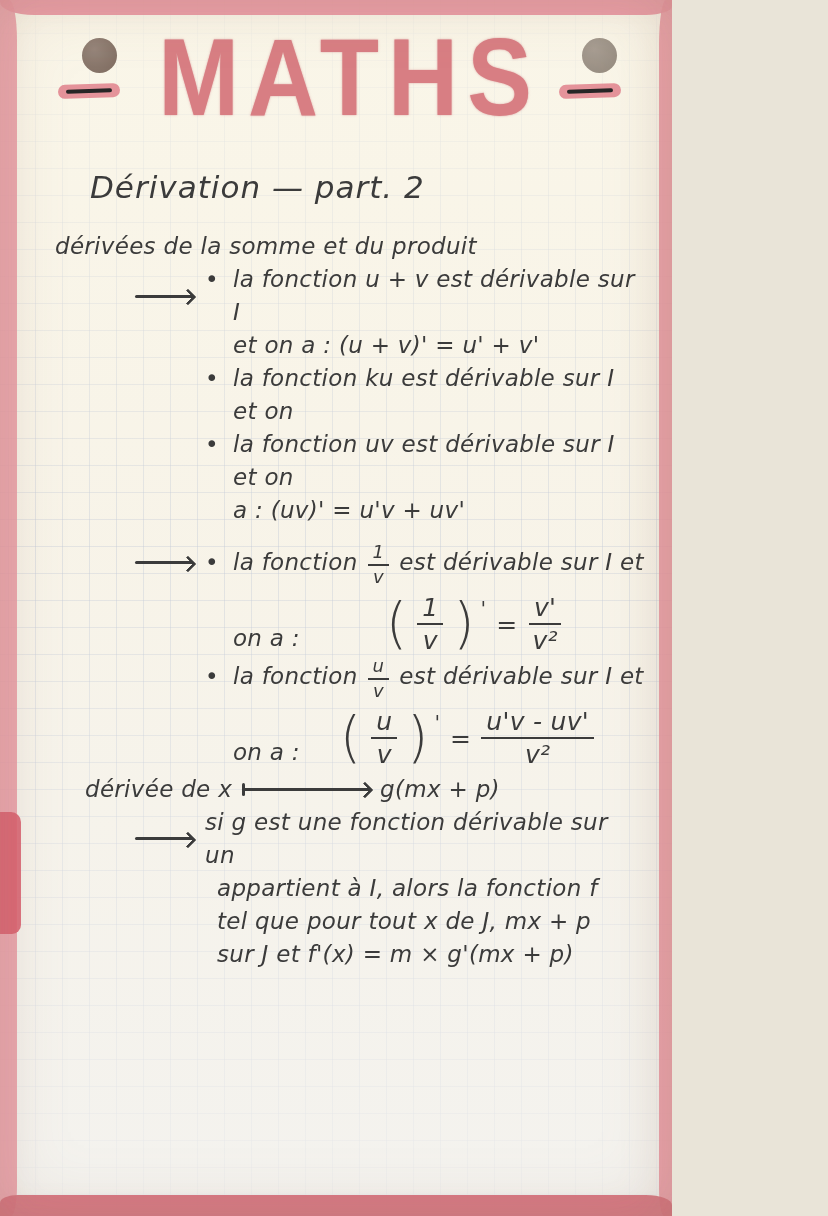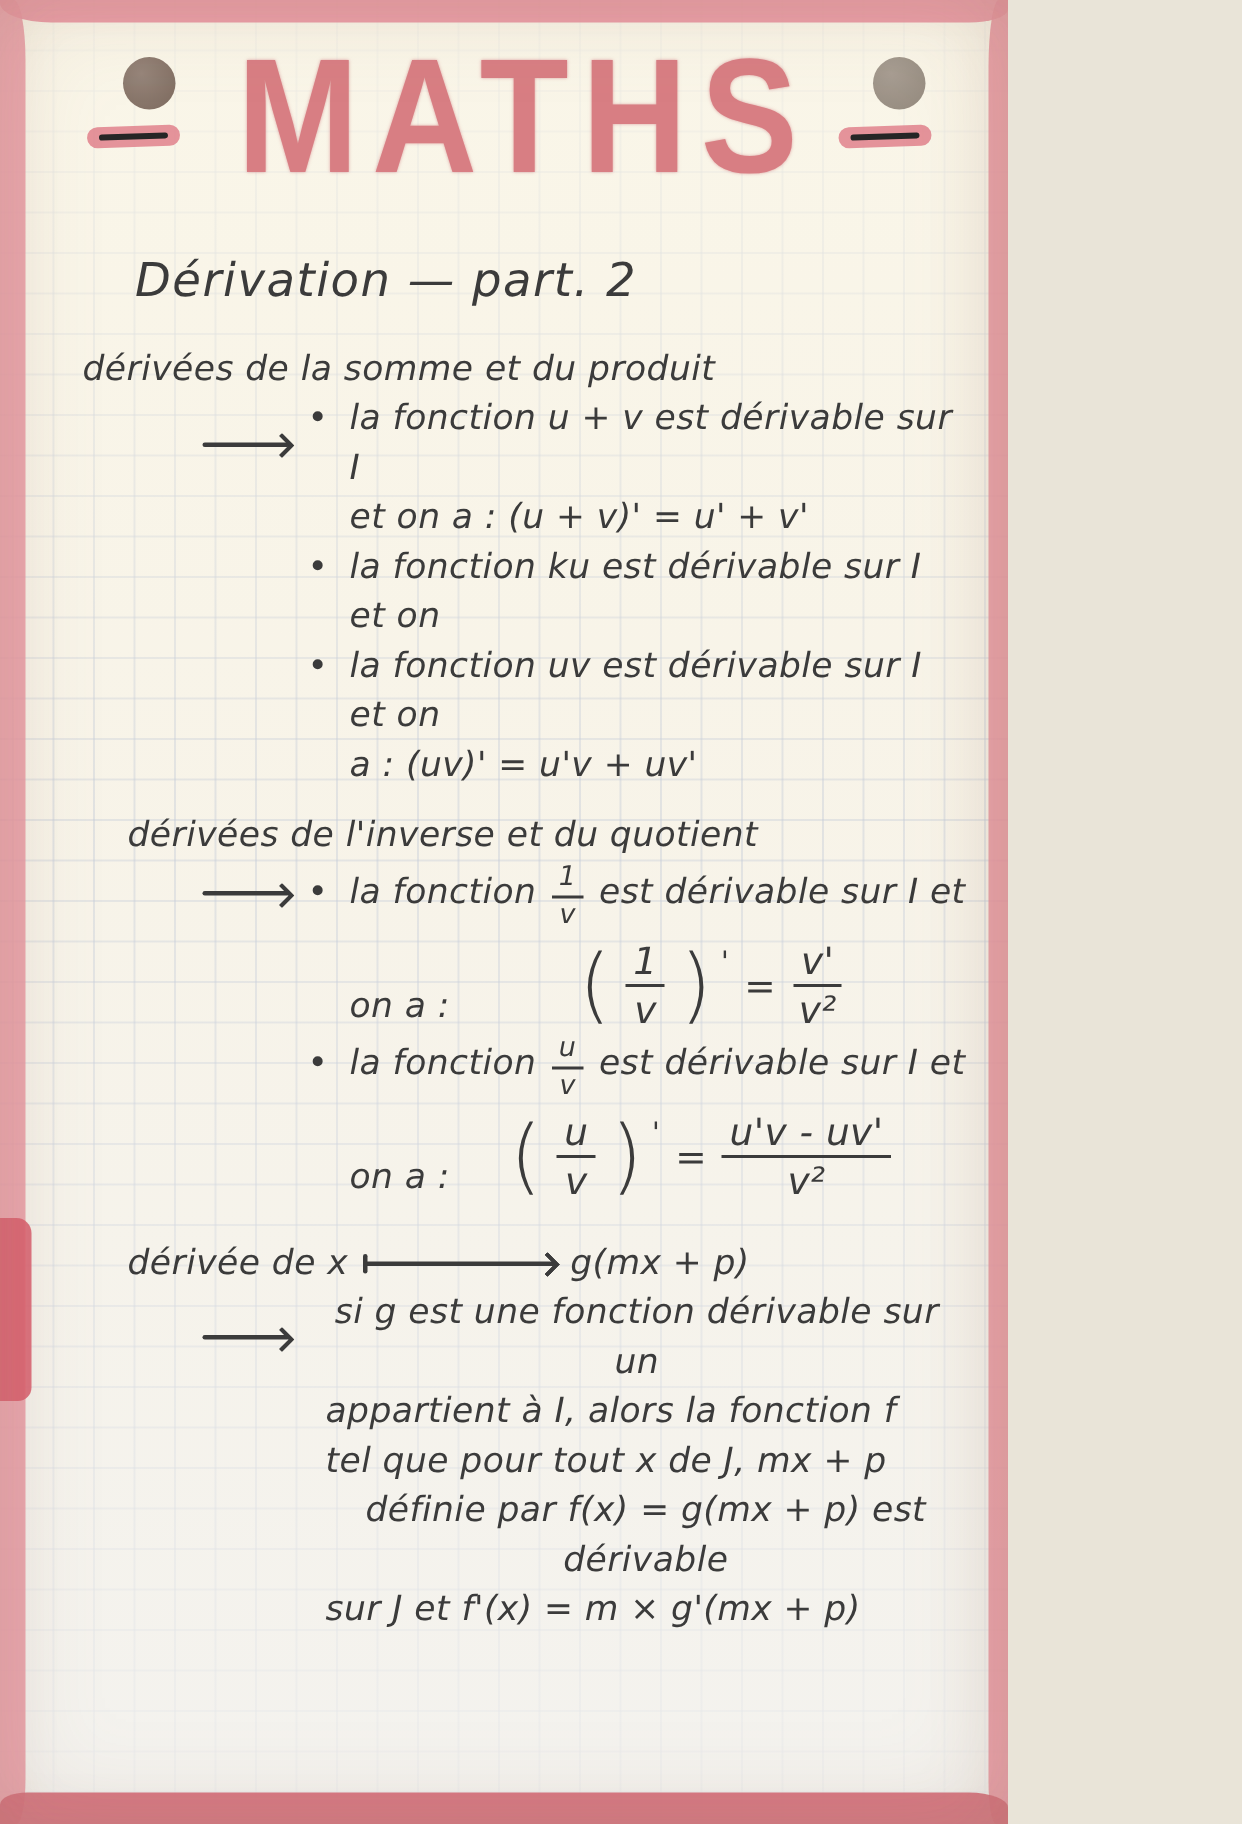--- a/index.html
+++ b/index.html
@@ -48,21 +48,21 @@
   .title{margin:0 6px;font-family:"Liberation Sans",sans-serif;font-weight:bold;
     font-size:97px;line-height:1.04;letter-spacing:9px;color:var(--title-red);
     transform:scaleY(1.12);transform-origin:top;
     text-shadow:0 0 2px rgba(197,88,99,.55);}
   
   .hand{font-style:italic;font-size:23px;line-height:33px;letter-spacing:.3px;color:var(--ink);}
   .subtitle{font-size:31px;line-height:38px;margin:24px 0 0 35px;letter-spacing:1px;font-style:italic;}
   .sec-heading{margin-top:0;}
   .sec{margin-top:24px;}
   .sec2{margin-top:14px;}
-  .sec3{margin-top:24px;}
+  .sec3{margin-top:4px;}
   .sec2 > .sec-heading, .sec3 > .sec-heading{margin-left:30px;}
   .line{display:flex;align-items:baseline;}
   .slot-arrow{width:150px;display:flex;justify-content:flex-end;align-items:center;padding-right:12px;flex:none;align-self:center;}
   .slot-bullet{width:28px;flex:none;text-align:left;}
   .indent{margin-left:178px;}
   .indent3{margin-left:162px;}
   .txt{display:inline-flex;align-items:center;gap:8px;flex-wrap:nowrap;}
   
   .cssarrow{position:relative;display:inline-block;width:58px;height:3px;background:var(--ink);border-radius:2px;}
   .cssarrow::after{content:"";position:absolute;right:-1px;top:-3.5px;width:9px;height:9px;
@@ -75,21 +75,21 @@
   .frac .den{padding:2px 5px 0;white-space:nowrap;}
   .frac.sm{font-size:18px;line-height:1.05;margin:0 2px;transform:translateY(2px);}
   .formula{display:inline-flex;align-items:center;gap:10px;font-size:25px;}
   .paren{font-size:215%;font-weight:200;line-height:.78;font-style:normal;transform:scaleY(1.02);}
   .prime{font-size:75%;align-self:flex-start;margin:-2px 0 0 -4px;}
   .frow{margin-top:2px;min-height:68px;align-items:flex-end;}
   .frow .lead{flex:none;}
   .f1{margin-left:86px;}
   .f2{margin-left:40px;}
   .h3row{display:flex;align-items:center;}
-  .para .line{align-items:baseline;text-align:center;}
+  .para .line{align-items:baseline;}
 </style>
 </head>
 <body>
 
 <div class="page">
   <div class="tape tape-top"></div>
   <div class="tape tape-left"></div>
   <div class="tape tape-left-dark"></div>
   <div class="tape tape-right"></div>
   <div class="tape tape-bottom"></div>
@@ -145,21 +145,20 @@
           </span>
       </div>
       <div class="line indent">
         <span class="txt">
             <span>a : (uv)' = u'v + uv'</span>
           </span>
       </div>
     </section>
 
     <section class="sec sec2 hand">
-      <div class="sec-heading">dérivées de l'inverse et du quotient</div>
       <div class="line">
         <span class="slot-arrow">
             <span class="cssarrow"></span>
           </span>
         <span class="slot-bullet">•</span>
         <span class="txt">
           <span>la fonction</span>
           <span class="frac sm">
               <span class="num">1</span>
               <span class="den">v</span>
@@ -234,24 +233,19 @@
             <span>appartient à I, alors la fonction f</span>
           </span>
         </div>
       <div class="line indent3">
           <span class="txt">
             <span>tel que pour tout x de J, mx + p</span>
           </span>
         </div>
       <div class="line indent3">
           <span class="txt">
-            <span>définie par f(x) = g(mx + p) est dérivable</span>
-          </span>
-        </div>
-      <div class="line indent3">
-          <span class="txt">
             <span>sur J et f'(x) = m × g'(mx + p)</span>
           </span>
         </div>
     </section>
 
   </div>
 </div>
 
 </body></html>

